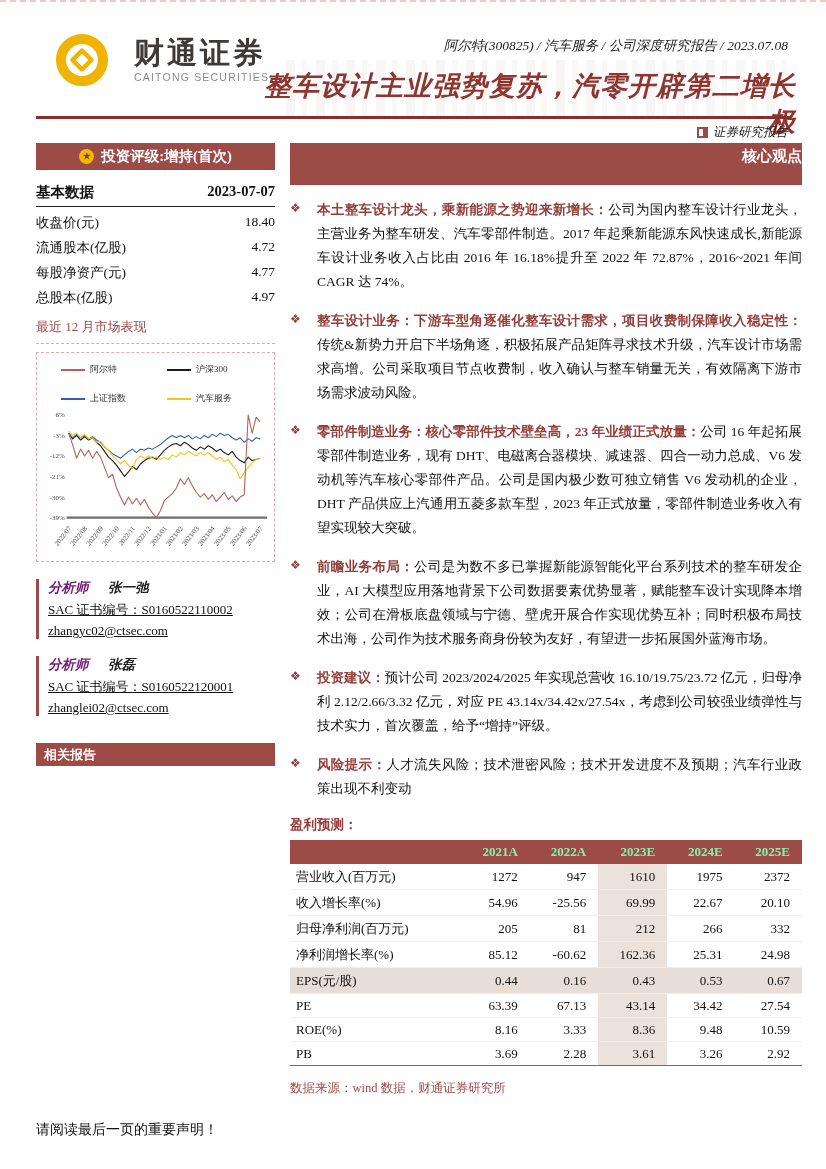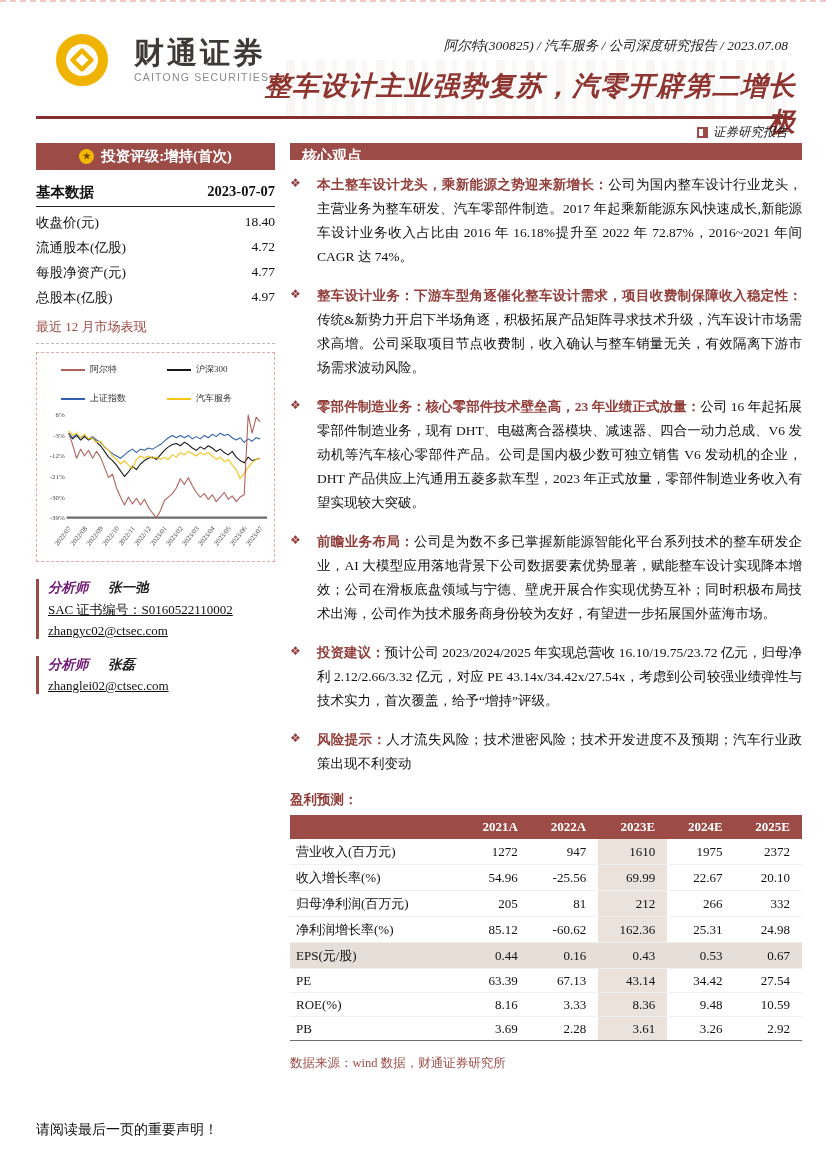--- a/index.html
+++ b/index.html
@@ -48,30 +48,30 @@
   .analyst .line1{font-size:13.5px;}
   .analyst .role{color:#701a75;font-weight:bold;font-style:italic;margin-right:16px;}
   .analyst .name{font-weight:bold;color:#222;font-style:italic;}
   .analyst .line2,.analyst .line3{font-size:13px;margin-top:4px;color:#111;text-decoration:underline;}
   .related-banner{margin-top:27px;background:#9d4b47;color:#fff;font-size:13px;font-weight:bold;
                   padding:2px 8px;height:19px;line-height:19px;}
 
   
   .right-col{position:absolute;left:290px;top:143px;width:512px;}
   .section-banner{background:#9d4b47;color:#fff;font-weight:bold;font-size:15px;
-                  height:17px;line-height:27px;padding-left:12px;}
+                  height:42px;line-height:27px;padding-left:12px;text-align:right;}
   .bullets{margin-top:13px;}
   .bullet{display:flex;margin-bottom:15px;}
   .bullet .marker{flex:0 0 27px;color:#93403c;font-size:12px;padding-top:3px;}
   .bullet .text{flex:1;font-size:13.5px;line-height:1.78;text-align:justify;}
   .bullet .lead{font-weight:bold;color:#93403c;}
 
   .forecast-title{font-weight:bold;color:#93403c;font-size:13.5px;margin:6px 0 6px 0;}
   table.forecast{width:100%;border-collapse:collapse;font-size:13px;}
-  table.forecast th{background:#9d4b47;color:#ffffff;font-weight:bold;text-align:right;
+  table.forecast th{background:#9d4b47;color:#86efac;font-weight:bold;text-align:right;
                     padding:4px 12px 4px 0;}
   table.forecast th.lbl{text-align:left;padding-left:6px;}
   table.forecast td{padding:3.5px 12px 3.5px 0;text-align:right;border-bottom:1px solid #efefef;}
   table.forecast td.lbl{text-align:left;padding-left:6px;padding-right:0;}
   table.forecast tr.shaded td{background:#e8ded8;}
   table.forecast td.hl{background:#ebe2db;}
   table.forecast tr:last-child td{border-bottom:1.4px solid #6d6d6d;}
   .source-note{color:#9d4b47;font-size:12.5px;margin-top:14px;}
 
   .footer{position:absolute;left:36px;top:1121px;font-size:14px;color:#111;}
@@ -191,23 +191,25 @@
       </div>
       <div class="line2">SAC 证书编号：S0160522110002</div>
       <div class="line3">zhangyc02@ctsec.com</div>
     </div>
 
     <div class="analyst">
       <div class="line1">
         <span class="role">分析师</span>
         <span class="name">张磊</span>
       </div>
+      <div class="line2">SAC 证书编号：S0160522120001</div>
       <div class="line3">zhanglei02@ctsec.com</div>
     </div>
 
+    <div class="related-banner">相关报告</div>
   </div>
 
   <div class="right-col">
     <div class="section-banner">核心观点</div>
 
     <div class="bullets">
       <div class="bullet">
         <span class="marker">❖</span>
         <div class="text">
           <span class="lead">本土整车设计龙头，乘新能源之势迎来新增长：</span><span>公司为国内整车设计行业龙头，主营业务为整车研发、汽车零部件制造。2017 年起乘新能源东风快速成长,新能源车设计业务收入占比由 2016 年 16.18%提升至 2022 年 72.87%，2016~2021 年间 CAGR 达 74%。</span>

